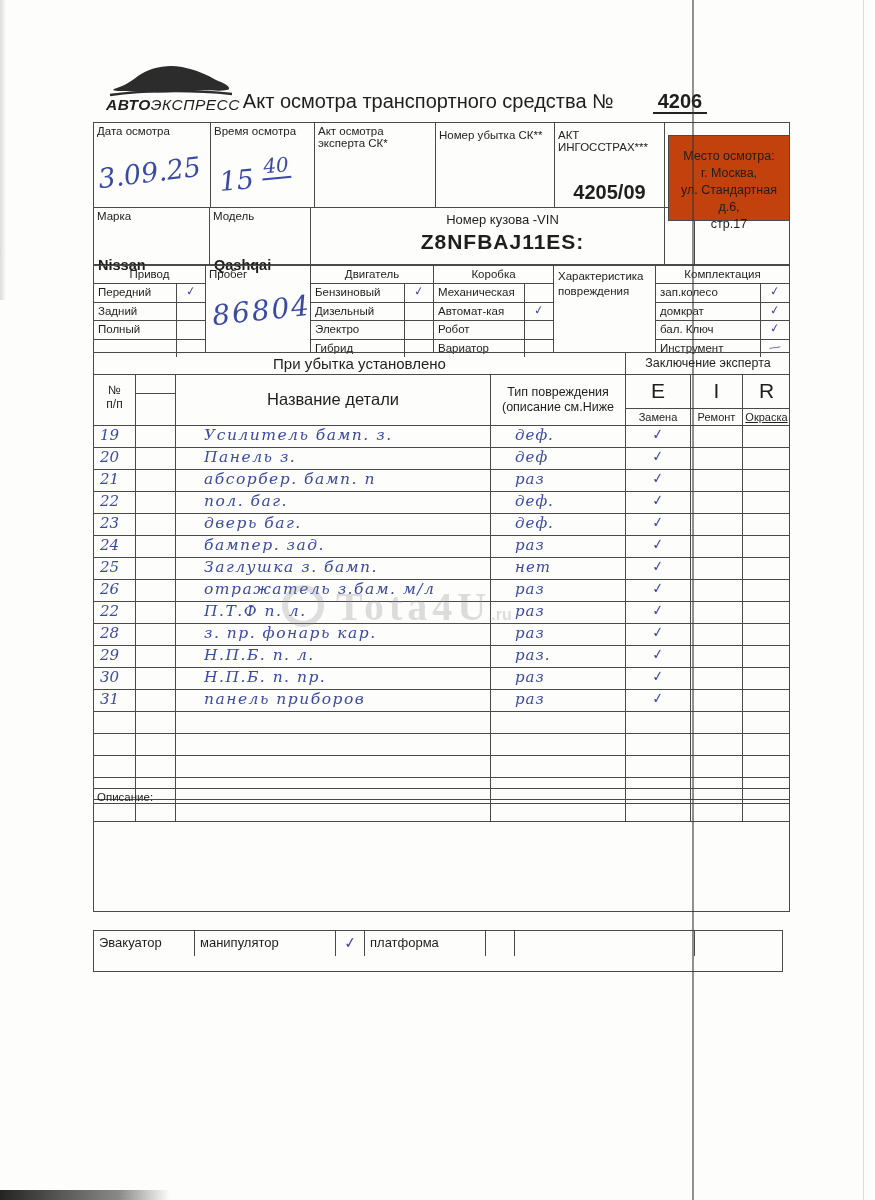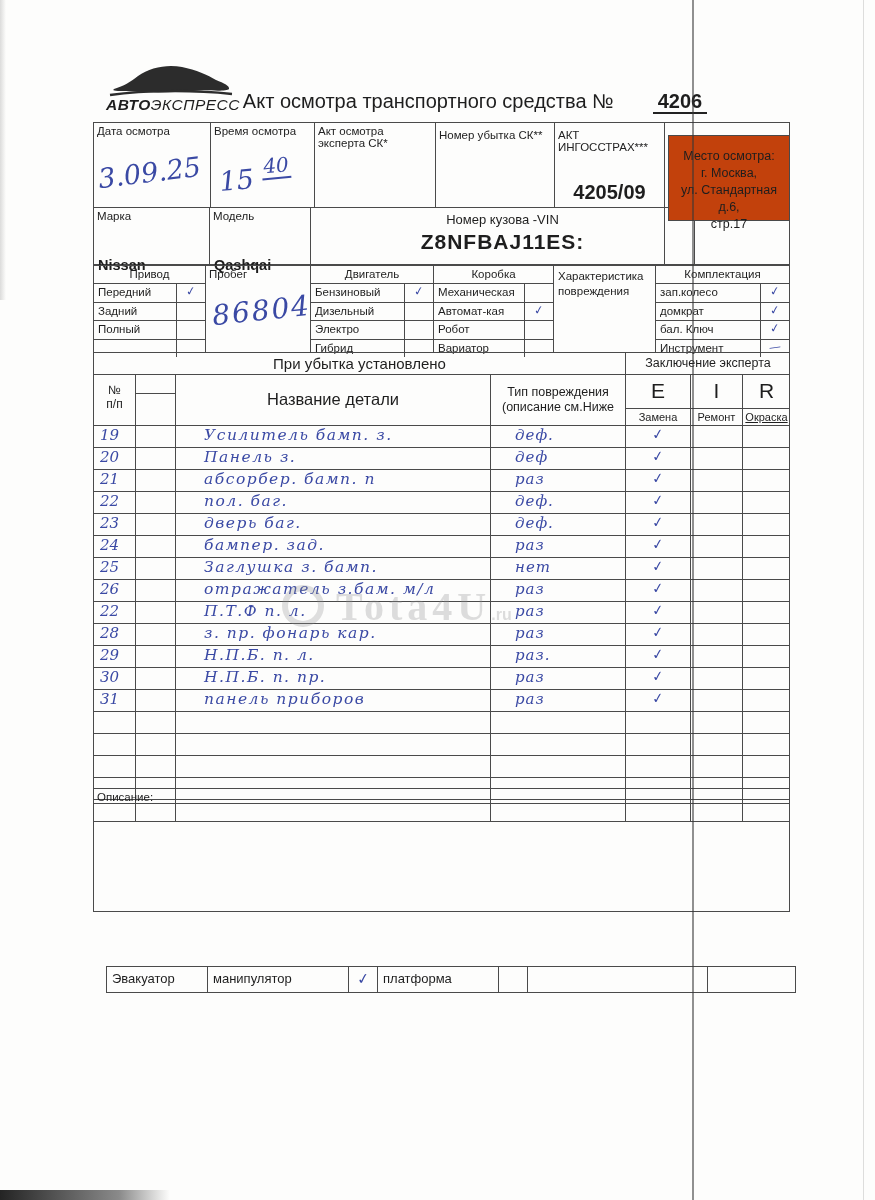--- a/index.html
+++ b/index.html
@@ -417,21 +417,21 @@
     <div class="wm-ring"></div>
     <div>
       <span class="wm-text">Tota4U</span><span class="wm-suffix">.ru</span>
     </div>
   </div>
 
   <div class="cell" style="left:93px;top:788px;width:697px;height:124px;">
     <span class="lbl">Описание:</span>
   </div>
 
-  <div class="abs" style="left:106px;top:930px;width:690px;height:27px;border:1px solid var(--line);box-sizing:border-box;margin-top:36px;">
+  <div class="abs" style="left:93px;top:930px;width:690px;height:42px;border:1px solid var(--line);box-sizing:border-box;">
     <div class="abs" style="left:0;top:0;width:101px;height:25px;border-right:1px solid var(--line);font-size:13px;line-height:24px;padding-left:5px;box-sizing:border-box;">Эвакуатор</div>
     <div class="abs" style="left:101px;top:0;width:141px;height:25px;border-right:1px solid var(--line);font-size:13px;line-height:24px;padding-left:5px;box-sizing:border-box;">манипулятор</div>
     <div class="abs" style="left:242px;top:0;width:29px;height:25px;border-right:1px solid var(--line);text-align:center;">
       <span class="chk" style="font-size:15px;line-height:24px;">✓</span>
     </div>
     <div class="abs" style="left:271px;top:0;width:121px;height:25px;border-right:1px solid var(--line);font-size:13px;line-height:24px;padding-left:5px;box-sizing:border-box;">платформа</div>
     <div class="abs" style="left:392px;top:0;width:29px;height:25px;border-right:1px solid var(--line);"></div>
     <div class="abs" style="left:421px;top:0;width:180px;height:25px;border-right:1px solid var(--line);"></div>
     <div class="abs" style="left:601px;top:0;width:87px;height:25px;"></div>
   </div>

